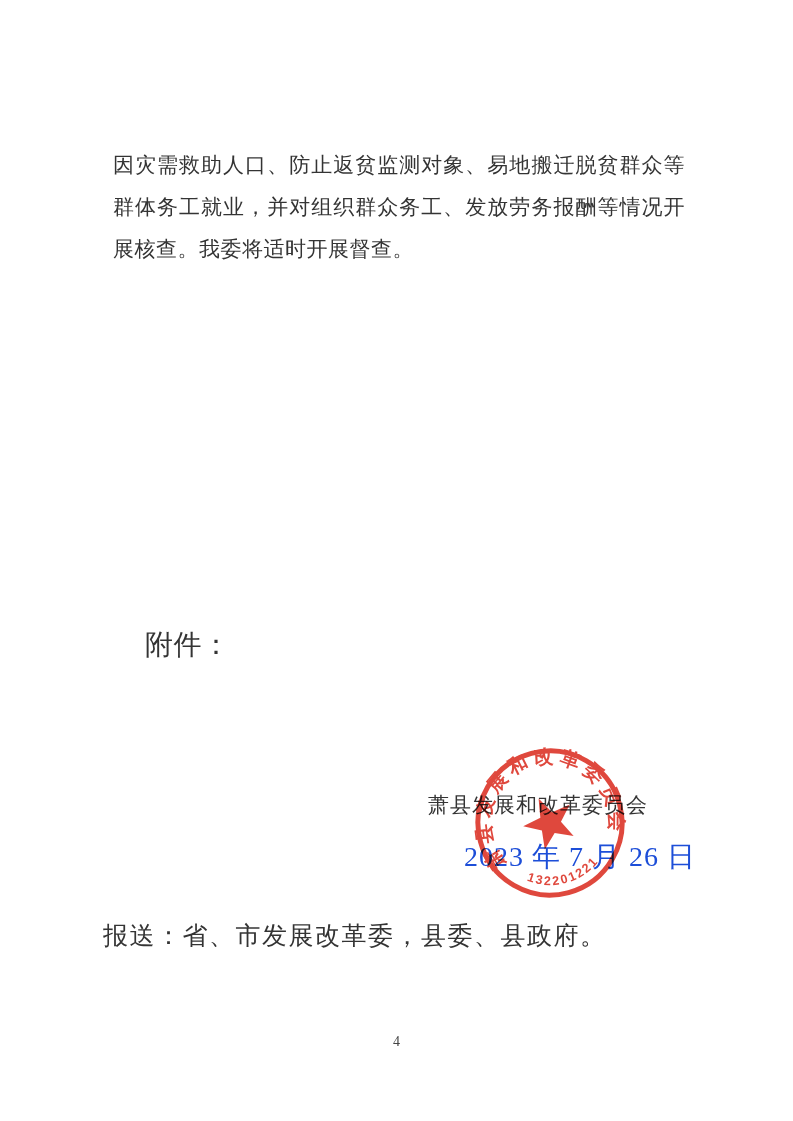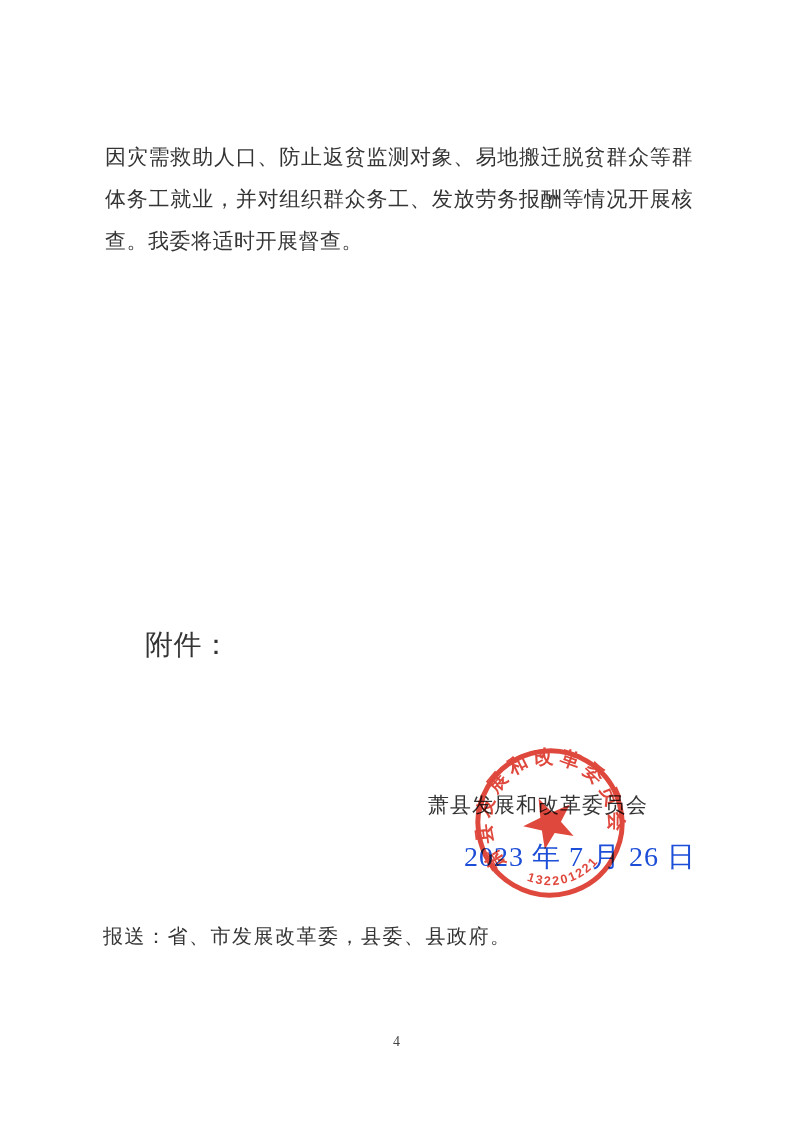--- a/index.html
+++ b/index.html
@@ -20,21 +20,21 @@
     position: absolute;
     top: 134px;
     left: 103px;
     width: 592px;
     font-size: 21px;
     line-height: 42px;
     text-align: justify;
     letter-spacing: 0.5px;
     color: #343434;
   }
-  .para { margin: 2px; }
+  .para { margin: 10px; }
   .para.indent { text-indent: 2em; }
   .attachment {
     position: absolute;
     top: 624px;
     left: 103px;
     width: 592px;
     font-size: 28px;
     line-height: 42px;
     letter-spacing: 0.5px;
     color: #343434;
@@ -79,21 +79,21 @@
     height: 170px;
     mix-blend-mode: multiply;
     opacity: 0.92;
     pointer-events: none;
   }
   .report-line {
     position: absolute;
     top: 924px;
     left: 103px;
     width: 592px;
-    font-size: 20px;
+    font-size: 25px;
     line-height: 24px;
     letter-spacing: 1.5px;
     color: #343434;
   }
   .page-number {
     position: absolute;
     top: 1034px;
     left: 0;
     width: 100%;
     text-align: center;

